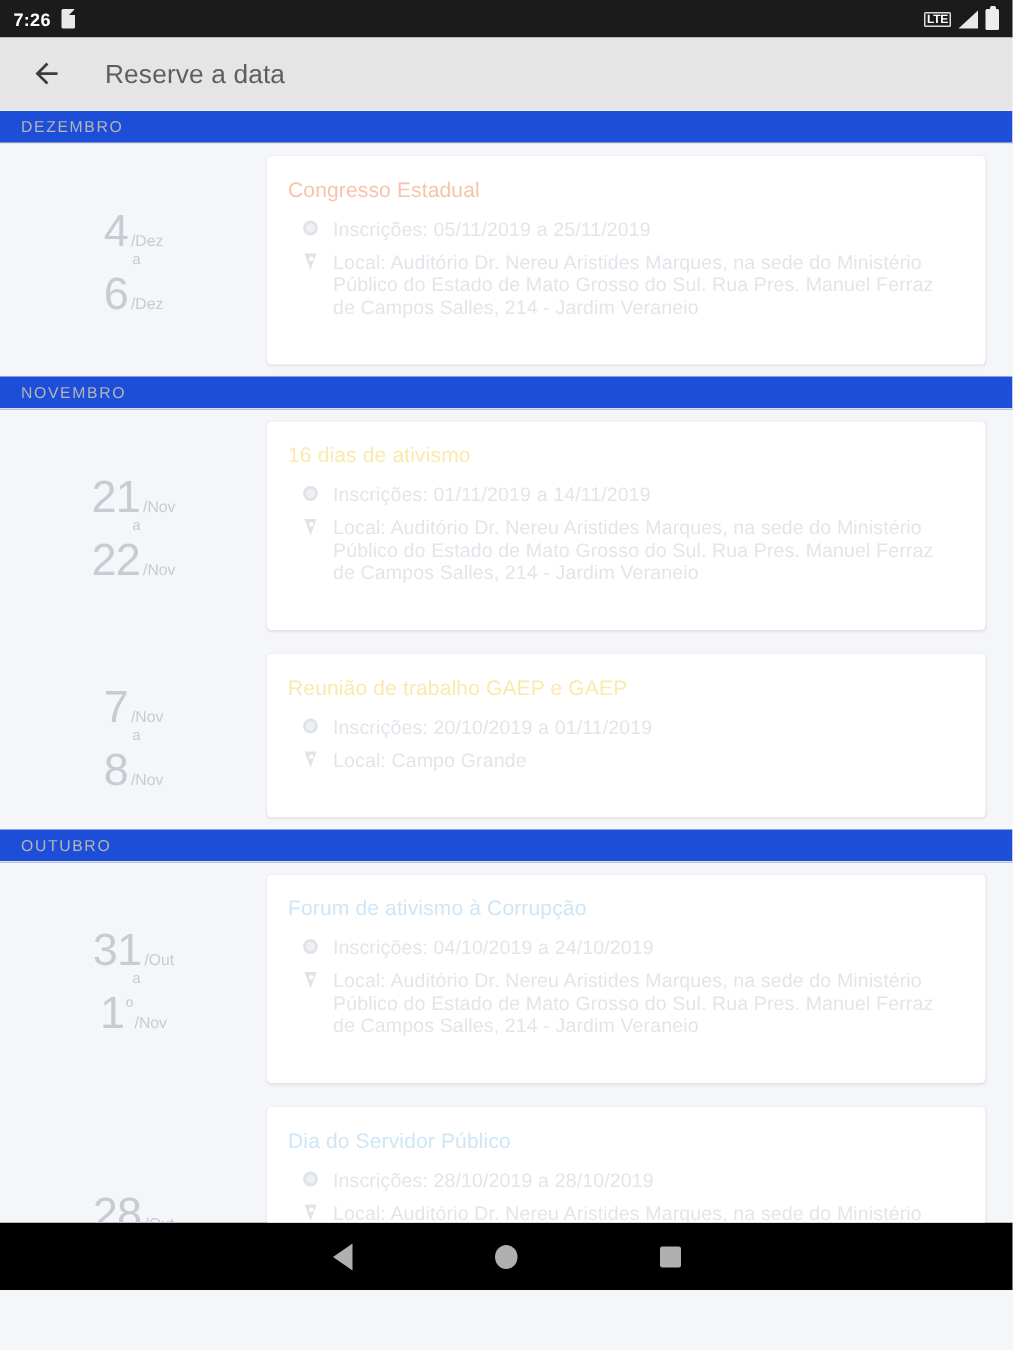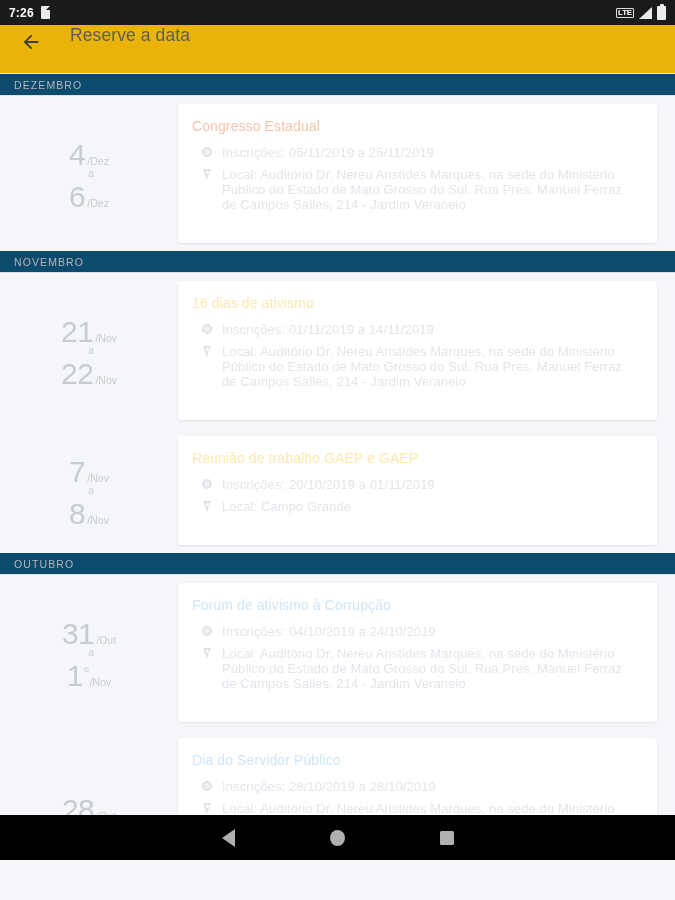--- a/index.html
+++ b/index.html
@@ -33,33 +33,33 @@
            border:1px solid #dcdcdc; padding:0px 1px; border-radius:1px; }
   .ic-signal{ width:0;height:0;border-style:solid;border-width:0 0 12px 13px;
               border-color:transparent transparent #e9e9e9 transparent; position:relative; }
   .ic-signal:after{ content:"";position:absolute;left:-12px;top:3px;width:7px;height:1.5px;
                     background:#1b1b1b;transform:rotate(-42deg);transform-origin:left center;}
   .ic-batt{ width:9px;height:14px;background:#ededed;border-radius:1px;position:relative; }
   .ic-batt:before{ content:"";position:absolute;top:-2px;left:2.5px;width:4px;height:2px;background:#ededed;border-radius:1px 1px 0 0;}
 
   
   .appbar{
-    flex:0 0 49px; background:#eab308; display:flex; align-items:flex-start;
+    flex:0 0 49px; background:#e5e5e5; display:flex; align-items:center;
     padding:0 0 0 14px; gap:22px;
     border-bottom:1px solid #eeeeee;
   }
   .backbtn{ width:34px;height:34px;display:flex;align-items:center;justify-content:center;cursor:pointer; }
   .backbtn svg{ display:block; }
   .apptitle{ font-size:17.5px; color:#5e5e5e; font-weight:400; letter-spacing:.1px; }
 
   
   .scroll{ flex:1 1 auto; overflow:hidden; background:#f4f6f9; position:relative; }
 
   .month{
-    height:22px; background:#0c4a6e; border-bottom:1px solid #e2e2e2;
+    height:22px; background:#1d4ed8; border-bottom:1px solid #e2e2e2;
     display:flex; align-items:center; padding-left:14px;
     font-size:10.5px; color:#b6b6b6; letter-spacing:1.1px;
   }
 
   .row{ display:flex; align-items:center; padding:8px 18px 8px 0; }
 
   .datecol{
     width:178px; flex:0 0 178px;
     display:flex; flex-direction:column; align-items:center; justify-content:center;
     color:#c8cbd2; user-select:none;

